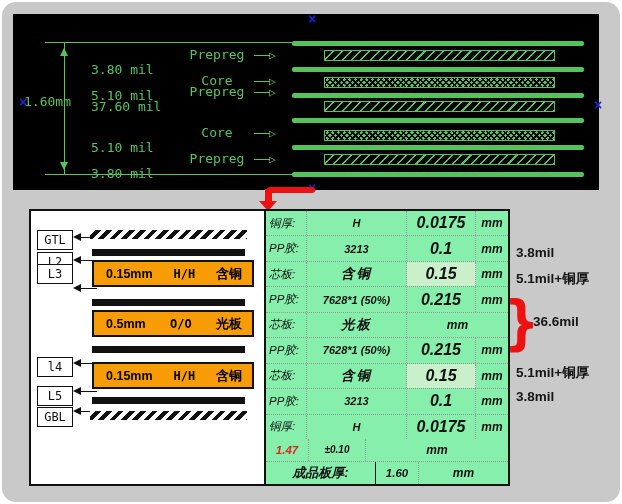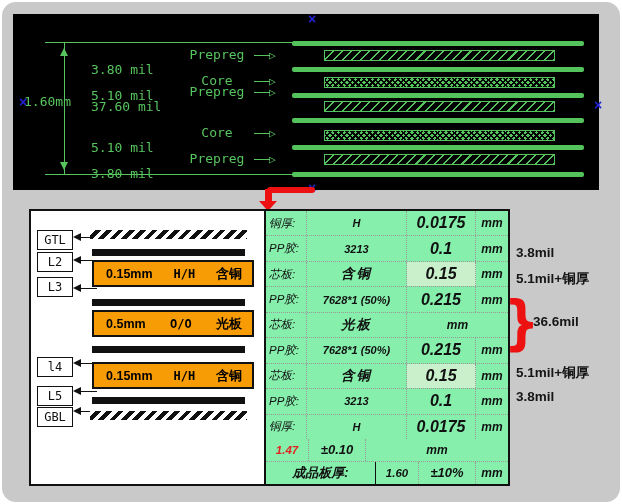--- a/index.html
+++ b/index.html
@@ -66,21 +66,21 @@
   .c-val{width:100px;border-right:1px dotted #999;font-weight:bold;font-size:11px;}
   .c-val.cn{font-size:13.5px;letter-spacing:2px;}
   .c-num{width:69px;border-right:1px dotted #999;font-weight:bold;font-size:16px;}
   .c-unit{flex:1;font-weight:bold;font-size:12px;}
   .hl{background:#c9efcb;}
   .srow{height:22px;display:flex;border-bottom:1px dotted #999;}
   .srow:first-of-type{border-top:2px solid #111;}
   .srow.last{border-bottom:none;}
   .s-label{width:110px;border-right:1.5px solid #111;font-weight:bold;font-size:13px;}
   .s-val{width:43px;border-right:1px dotted #999;font-weight:bold;font-size:11.5px;}
-  .s-tol{width:57px;border-right:1px dotted #999;font-weight:bold;font-size:13px;}
+  .s-tol{width:57px;border-right:1px dotted #999;font-weight:bold;font-size:10px;}
   .s-unit{flex:1;font-weight:bold;font-size:12px;}
   .red{color:#e32222;}
   
   .ann{position:absolute;left:514px;font-weight:bold;font-size:13.5px;color:#151515;white-space:nowrap;}
   .brace{position:absolute;left:499px;top:296px;color:#ee1111;font-weight:bold;font-size:58px;
          line-height:50px;transform:scaleX(0.85);font-family:"DejaVu Sans",sans-serif;}
 </style>
 </head>
 <body>
 
@@ -147,21 +147,21 @@
     <div>
       <div class="ra-h"></div>
       <div class="ra-v"></div>
       <div class="ra-head"></div>
     </div>
 
     <div class="wpanel">
 
       <div class="lbox" style="top:19px">GTL</div>
       <div class="lbox" style="top:41px">L2</div>
-      <div class="lbox" style="top:66px">L3</div>
+      <div class="lbox" style="top:53px">L3</div>
       <div class="lbox" style="top:146px">l4</div>
       <div class="lbox" style="top:175px">L5</div>
       <div class="lbox" style="top:196px">GBL</div>
 
       <div class="larr-line" style="top:26px"></div>
       <div class="larr-head" style="top:22px"></div>
       <div class="larr-line" style="top:49px"></div>
       <div class="larr-head" style="top:45px"></div>
       <div class="larr-line" style="top:77px"></div>
       <div class="larr-head" style="top:73px"></div>
@@ -250,21 +250,20 @@
           <div class="cell c-unit">mm</div>
         </div>
         <div class="srow">
           <div class="cell s-val red">1.47</div>
           <div class="cell s-tol">±0.10</div>
           <div class="cell s-unit">mm</div>
         </div>
         <div class="srow last">
           <div class="cell s-label">成品板厚:</div>
           <div class="cell s-val">1.60</div>
-          <div class="cell s-tol">±10%</div>
           <div class="cell s-unit">mm</div>
         </div>
       </div>
     </div>
 
     <div class="ann" style="top:243px">3.8mil</div>
     <div class="ann" style="top:268px">5.1mil+铜厚</div>
     <div class="brace">}</div>
     <div class="ann" style="left:531px;top:312px">36.6mil</div>
     <div class="ann" style="top:362px">5.1mil+铜厚</div>

